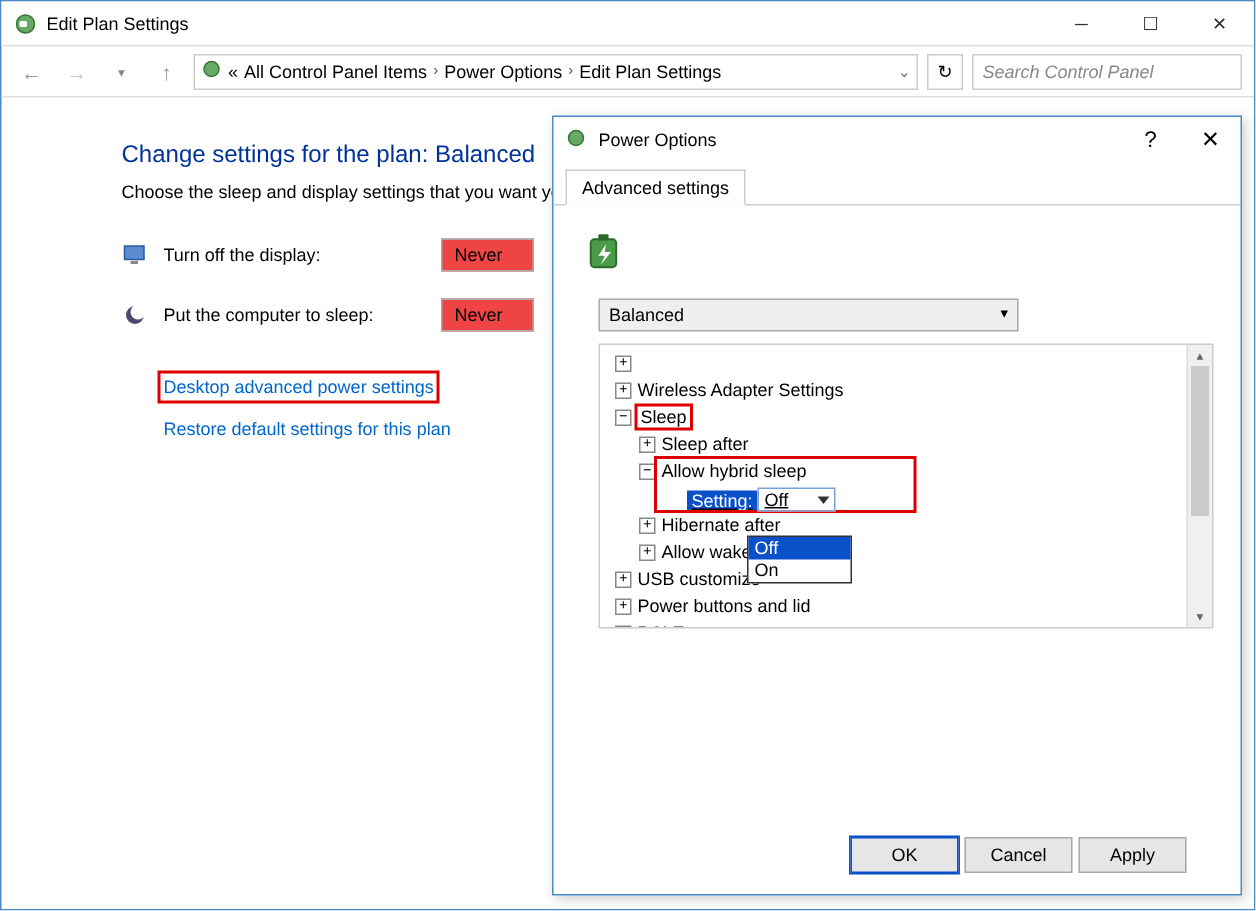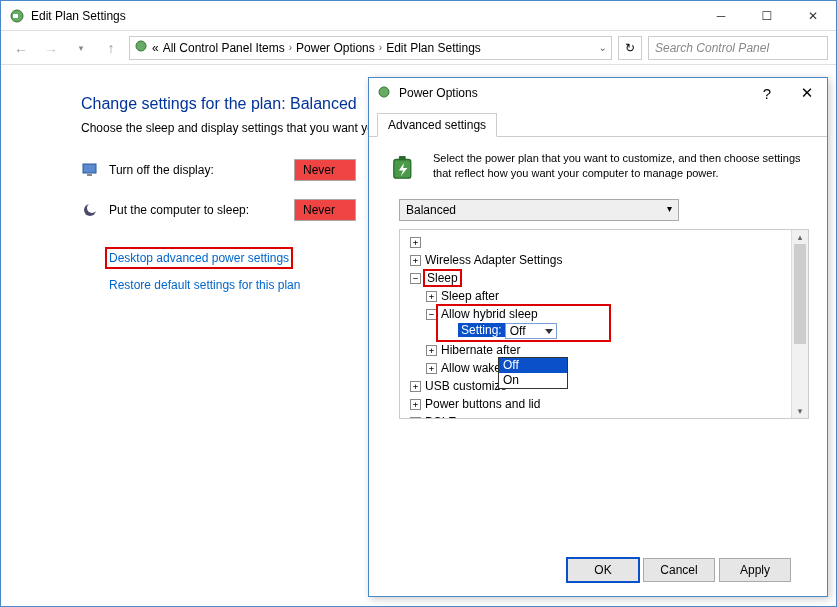--- a/index.html
+++ b/index.html
@@ -52,21 +52,21 @@
 .scroll-thumb { position: absolute; top: 14px; left: 2px; right: 2px; height: 100px; background: #ccc; }
 .scroll-btn { position: absolute; left: 0; right: 0; height: 14px; display: flex; align-items: center; justify-content: center; font-size: 9px; color: #666; }
 .scroll-btn.up { top: 0; } .scroll-btn.down { bottom: 0; }
 
 .tree-node { display: flex; align-items: center; height: 18px; gap: 4px; }
 .expander { width: 11px; height: 11px; border: 1px solid #888; display: flex; align-items: center; justify-content: center; font-size: 9px; line-height: 1; font-family: monospace; }
 .node-label { white-space: nowrap; }
 .ind1 { padding-left: 6px; } .ind2 { padding-left: 22px; } .ind4 { padding-left: 54px; }
 .red-box2 { outline: 2px solid #d00; padding: 0 2px; }
 
-.setting-row { display: flex; align-items: flex-start; height: 18px; }
+.setting-row { display: flex; align-items: flex-end; height: 18px; text-decoration: underline; }
 .setting-label { background: #0a50c8; color: #fff; padding: 0 3px; font-size: 12px; }
 .setting-select { border: 1px solid #7a9ed6; padding: 0 14px 0 4px; font-size: 12px; position: relative; min-width: 52px; background: #fff; }
 .setting-select::after { content: ""; position: absolute; right: 3px; top: 5px; border-left: 4px solid transparent; border-right: 4px solid transparent; border-top: 5px solid #333; }
 
 .dropdown-list { position: absolute; left: 497px; top: 356px; width: 70px; border: 1px solid #333; background: #fff; font-size: 12px; z-index: 20; }
 .dd-opt { padding: 0 4px; height: 15px; line-height: 15px; }
 .dd-opt.sel { background: #0a50c8; color: #fff; }
 
 .restore-row { text-align: right; margin-top: 18px; padding-right: 14px; }
 .btn { border: 1px solid #aaa; background: #e6e6e6; padding: 4px 14px; font-size: 12px; cursor: pointer; }
@@ -169,21 +169,20 @@
 
     <div class="dlg-body">
       <div class="intro">
         <span class="intro-icon">
           <svg class="battery-svg" viewBox="0 0 40 40">
             <rect x="8" y="10" width="20" height="22" rx="3" fill="#4a9a4a" stroke="#2a6a2a" stroke-width="1.5"></rect>
             <rect x="14" y="6" width="8" height="5" rx="1" fill="#2a6a2a"></rect>
             <path d="M20 14 L14 23 L19 23 L16 30 L24 20 L19 20 Z" fill="#fff"></path>
           </svg>
         </span>
-        <div class="intro-text">Select the power plan that you want to customize, and then choose settings that reflect how you want your computer to manage power.</div>
       </div>
 
       <div class="plan-select">
         <span>Balanced</span>
         <span style="font-size:10px">▾</span>
       </div>
 
       <div class="tree-wrap">
         <div class="tree-node ind1">
             <span class="expander">+</span>

